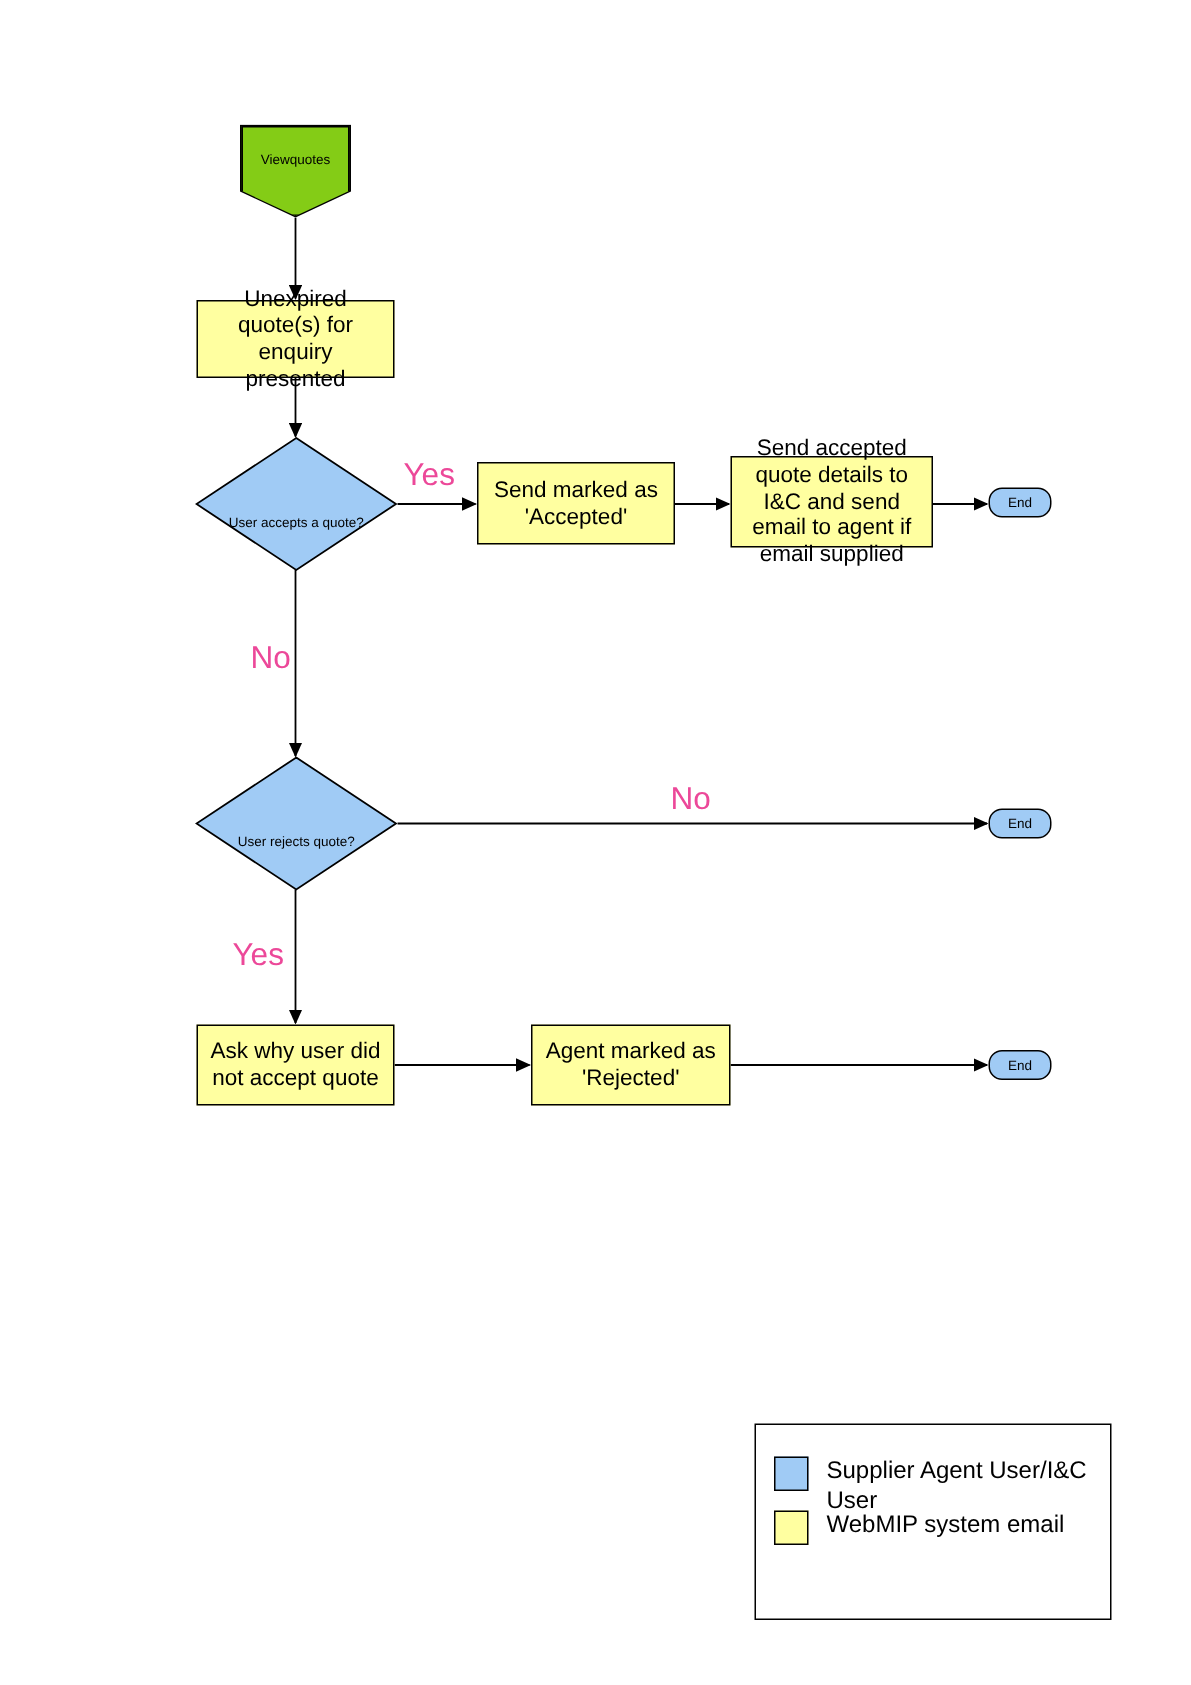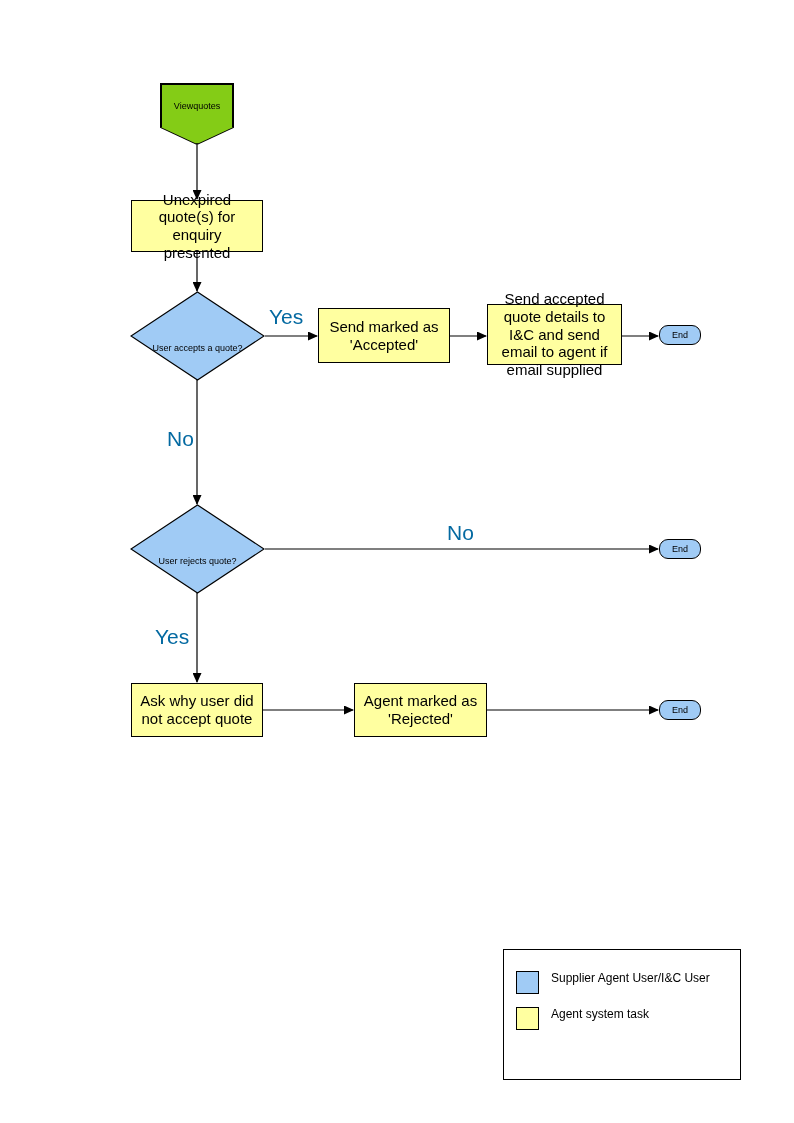--- a/index.html
+++ b/index.html
@@ -80,21 +80,21 @@
     background: #a0cbf5;
     border: 1px solid #000000;
     border-radius: 9px;
     font-size: 9px;
   }
   
   .edge-label {
     position: absolute;
     font-size: 21px;
     line-height: 1;
-    color: #0369a1;
+    color: #ec4899;
     z-index: 4;
     white-space: nowrap;
   }
   
   #legend {
     position: absolute;
     left: 503px;
     top: 949px;
     width: 238px;
     height: 131px;
@@ -111,21 +111,21 @@
   }
   .legend-swatch {
     width: 23px;
     height: 23px;
     border: 1px solid #000000;
     box-sizing: border-box;
     flex: 0 0 auto;
   }
   .legend-text {
     margin-left: 12px;
-    font-size: 12px;
+    font-size: 16px;
     line-height: 1.25;
     max-width: 185px;
   }
 </style>
 </head>
 <body>
 
 <svg id="canvas" viewBox="0 0 794 1123" xmlns="http://www.w3.org/2000/svg">
   <defs>
     <marker id="arrow" markerWidth="10" markerHeight="9" refX="9" refY="4.5" orient="auto" markerUnits="userSpaceOnUse">
@@ -212,15 +212,15 @@
 <div class="edge-label" style="left:447px; top:522px;">No</div>
 <div class="edge-label" style="left:155px; top:626px;">Yes</div>
 
 <div id="legend">
   <div class="legend-row" style="top:21px;">
     <span class="legend-swatch" style="background:#a0cbf5;"></span>
     <span class="legend-text">Supplier Agent User/I&amp;C User</span>
   </div>
   <div class="legend-row" style="top:57px;">
     <span class="legend-swatch" style="background:#ffffa0;"></span>
-    <span class="legend-text">Agent system task</span>
+    <span class="legend-text">WebMIP system email</span>
   </div>
 </div>
 
 </body></html>

